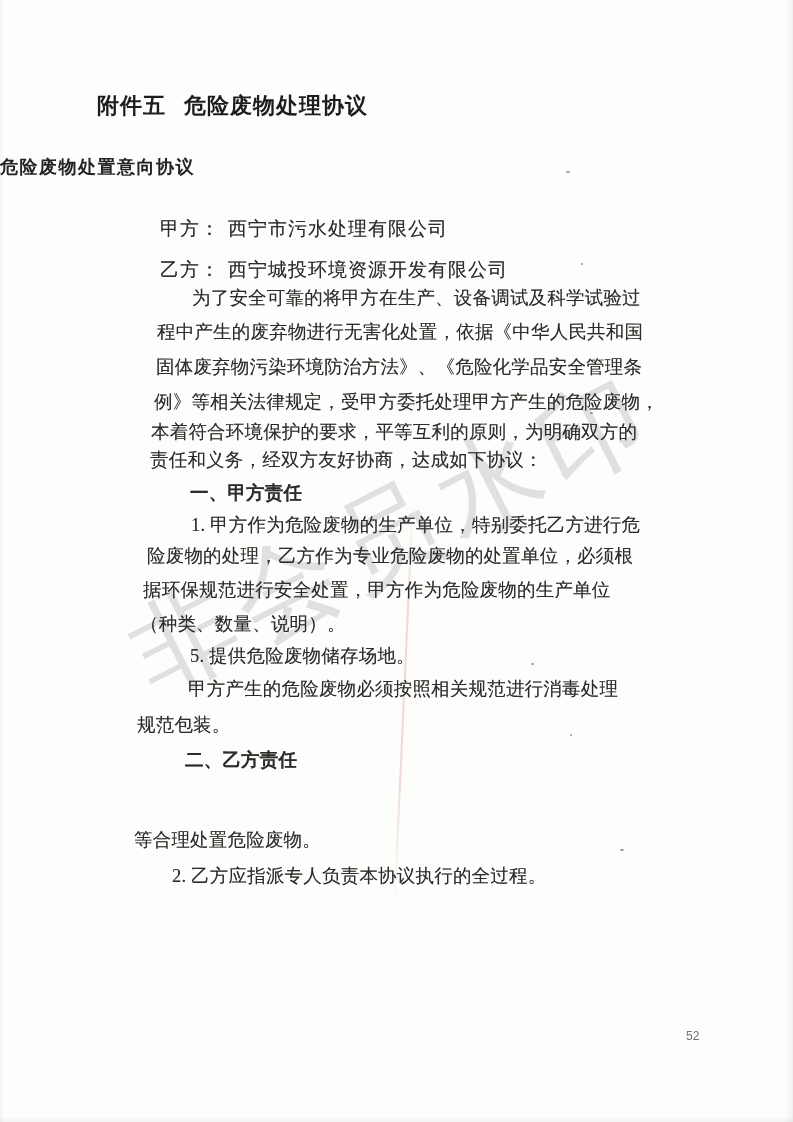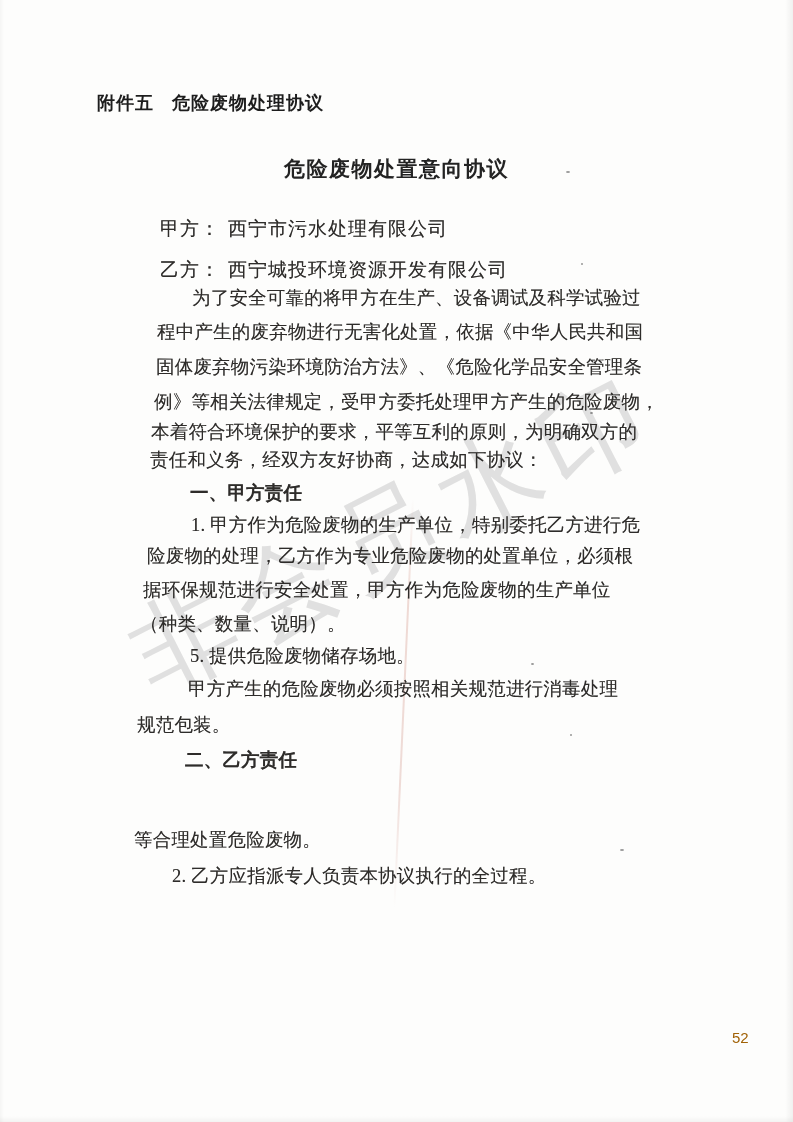--- a/index.html
+++ b/index.html
@@ -47,48 +47,48 @@
     transform:rotate(2.6deg);
     transform-origin:top center;
   }
 
   .speck{position:absolute;background:rgba(70,70,70,0.55);border-radius:50%;}
 
   .attachment-heading{
     position:absolute;left:97px;top:91px;
     display:flex;gap:18px;
     font-family:"Liberation Sans", sans-serif;
-    font-weight:700;font-size:18px;color:#1d1d1d;
+    font-weight:700;font-size:22px;color:#1d1d1d;
     letter-spacing:1px;white-space:nowrap;
   }
   .doc-title{
     position:absolute;left:0;top:155px;width:100%;
-    text-align:center;
+    text-align:left;
     font-family:"Liberation Sans", sans-serif;
-    font-weight:700;font-size:21px;color:#232323;
+    font-weight:700;font-size:18px;color:#232323;
     letter-spacing:1.5px;
   }
   .party-line{
     position:absolute;left:160px;
     font-size:19px;color:#2e2c2a;
     letter-spacing:1px;white-space:nowrap;
     text-shadow:0 0 0.5px rgba(70,70,70,0.55);
   }
   .party-role{margin-right:8px;}
   .body-line{
     position:absolute;
     font-size:18.5px;color:#2e2c2a;
     letter-spacing:0.2px;white-space:nowrap;
     text-shadow:0 0 0.5px rgba(70,70,70,0.5);
   }
   .section-line{font-weight:600;}
   .page-number{
     position:absolute;left:686px;top:1029px;
     font-family:"Liberation Sans", sans-serif;
-    font-size:15px;color:#a16207;margin-left:46px;
+    font-size:12px;color:#737373;
   }
 </style>
 </head>
 <body>
 
 <div class="page">
 
   <div class="scan-edge-left"></div>
   <div class="scan-edge-right"></div>
   <div class="scan-edge-bottom"></div>

